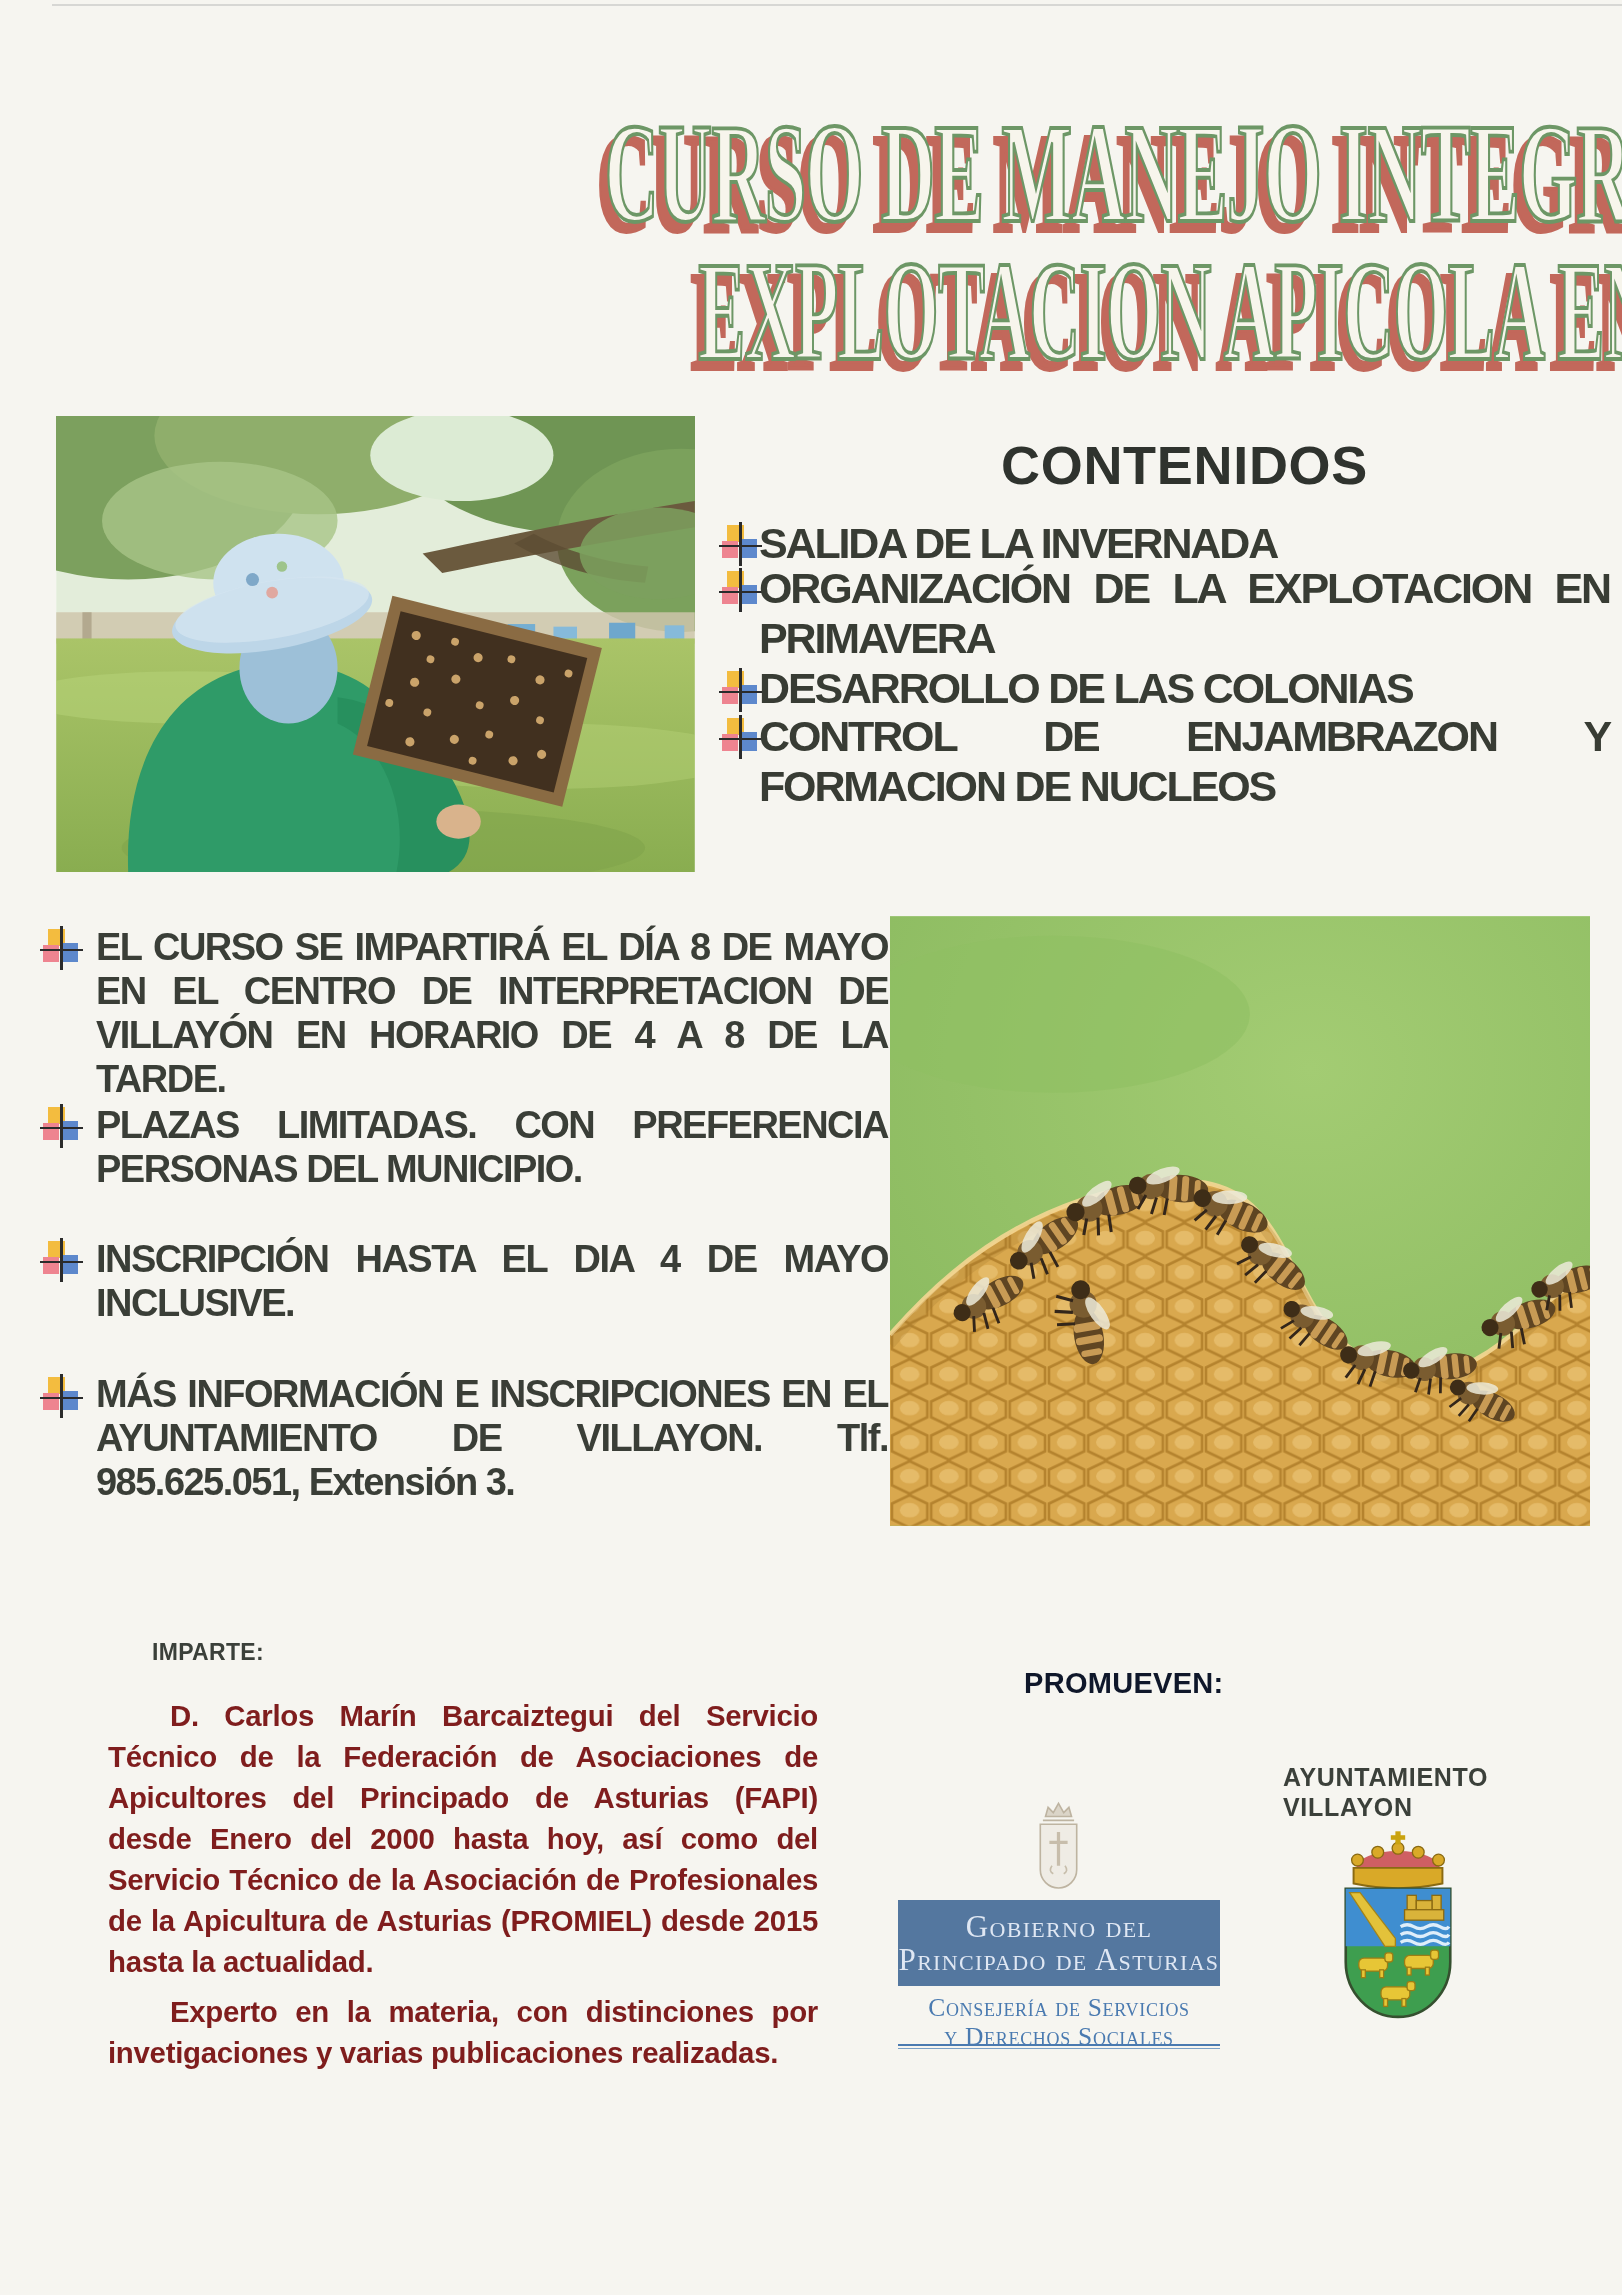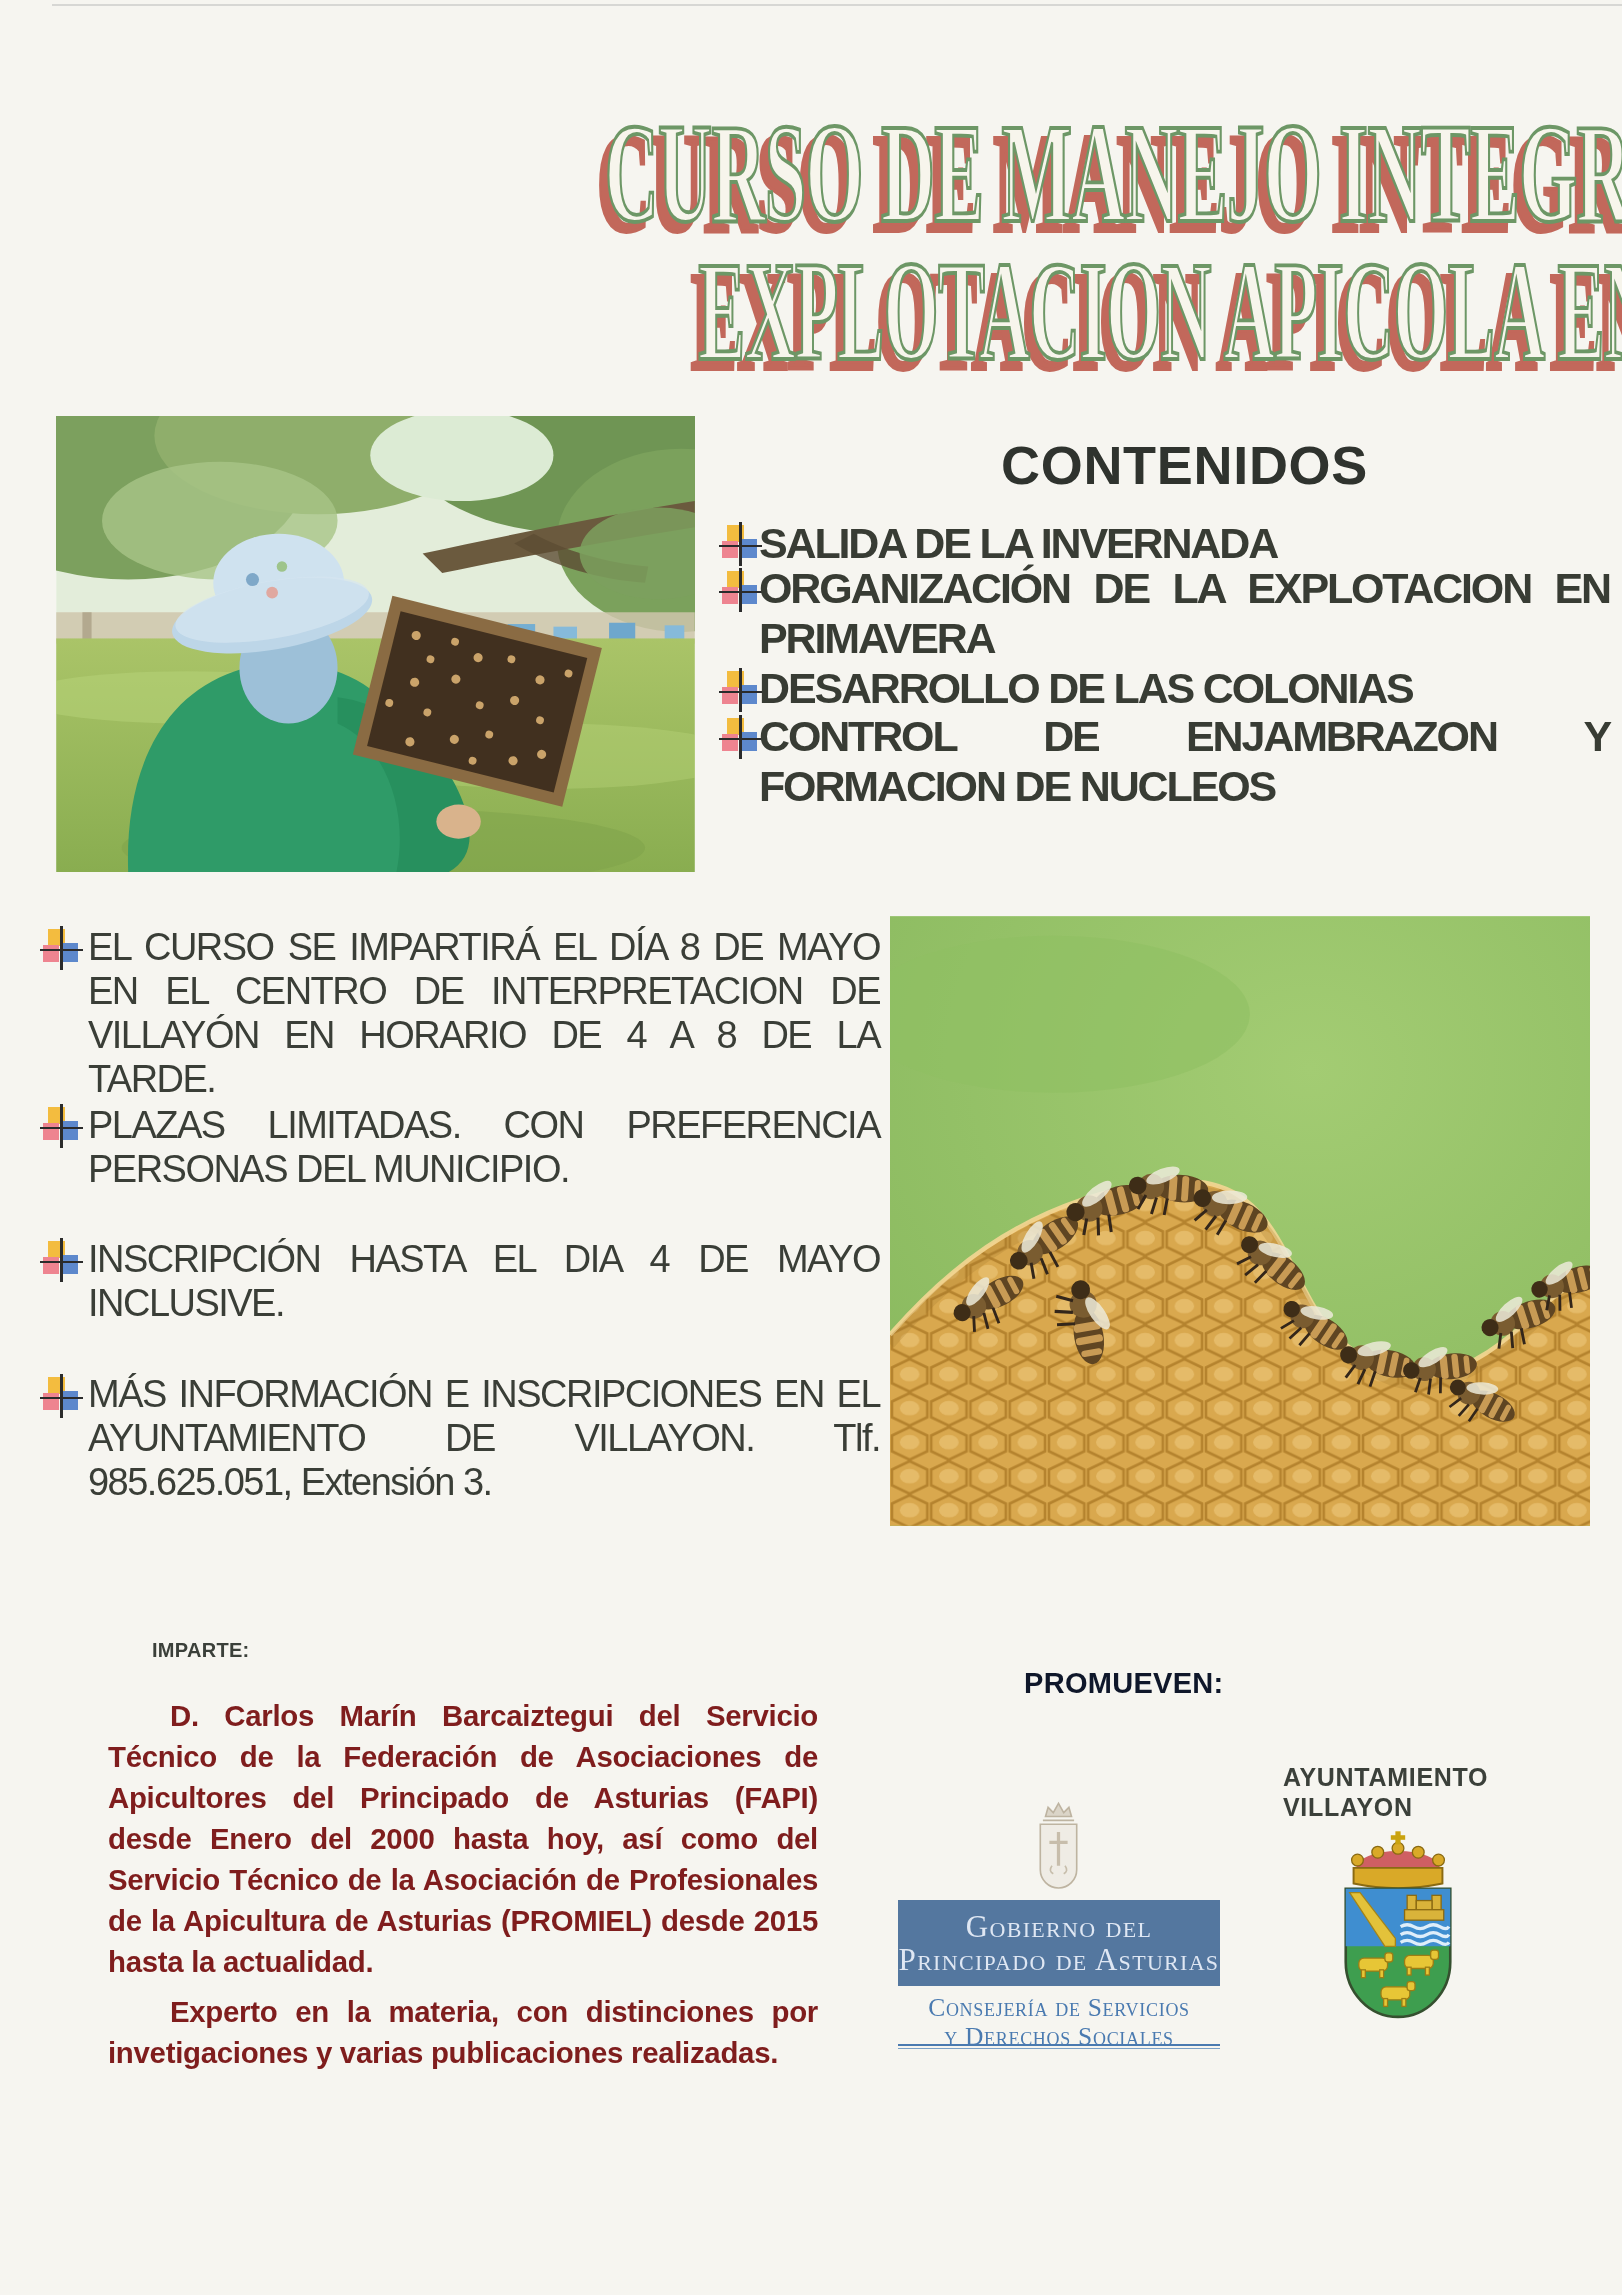--- a/index.html
+++ b/index.html
@@ -29,35 +29,35 @@
   .contents-heading {
     top:434px; left:759px; width:851px; text-align:center;
     font-size:54px; font-weight:bold; color:#2f332e; letter-spacing:0.7px;
   }
   .c-text {
     font-size:43px; line-height:50px; font-weight:bold; color:#383c34;
     letter-spacing:-0.05em; text-align:justify; width:851px; left:759px;
   }
   
   .d-text {
-    font-size:38px; line-height:44px; font-weight:normal; color:#3a3e37;
-    letter-spacing:-0.04em; text-align:justify; width:792px; left:88px;
+    font-size:38px; line-height:44px; font-weight:bold; color:#3a3e37;
+    letter-spacing:-0.04em; text-align:justify; width:792px; left:96px;
   }
 
   
   .bullet { width:37px; height:39px; }
   .bullet div { position:absolute; }
   .sq-y { left:5.2px;  top:0;    width:17px; height:17px; background:#f3bc3f; }
   .sq-p { left:0;    top:15.7px; width:15.7px; height:17.7px; background:#ee8490; }
   .sq-b { left:17px; top:14.4px; width:18.3px; height:18.3px; background:#5d88cc; }
   .bar-v { left:17px; top:-3.3px; width:2.6px; height:44px; background:#2b2b2b; }
   .bar-h { left:-3.3px; top:19.6px; width:43px; height:2.6px; background:#2b2b2b; }
 
   
-  .imparte-heading { top:1639px; left:152px; font-size:20px; font-weight:bold; color:#3b403a; letter-spacing:0.3px; }
+  .imparte-heading { top:1639px; left:152px; font-size:23px; font-weight:bold; color:#3b403a; letter-spacing:0.3px; }
   .imparte-body {
     top:1695px; left:108px; width:710px;
     font-size:29.4px; line-height:41px; font-weight:bold; color:#7f1d1d;
     text-align:justify; letter-spacing:-0.01em;
   }
   .imparte-body p { text-indent:62px; }
   .imparte-body p + p { margin-top:9.2px; }
 
   
   .promueven-heading { top:1667px; left:1024px; font-size:29px; font-weight:bold; color:#0f172a; letter-spacing:0.3px; }

